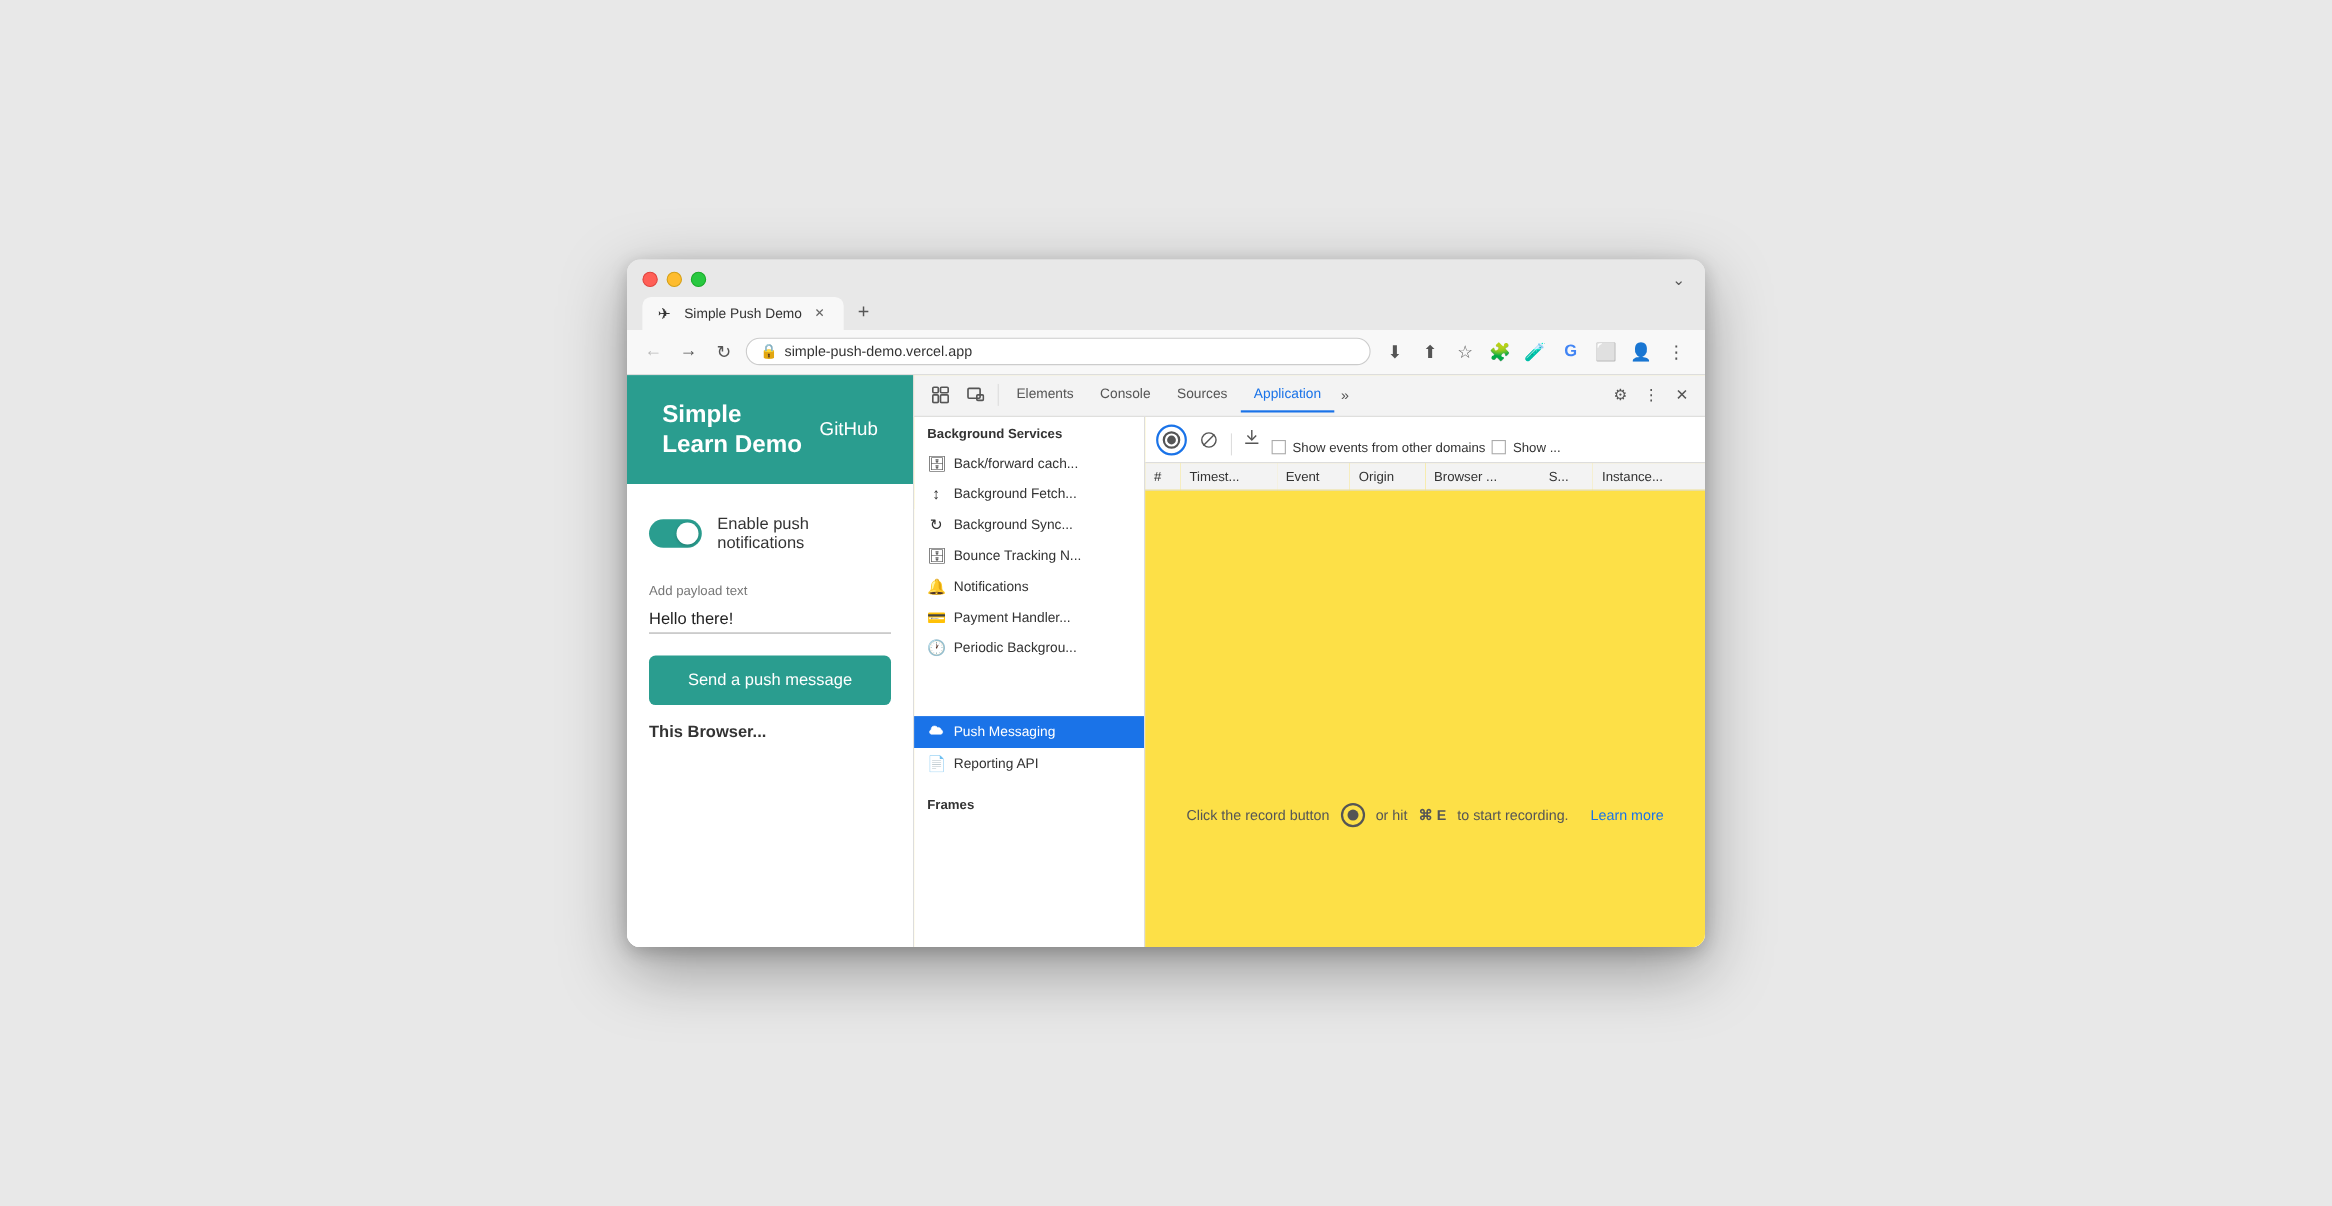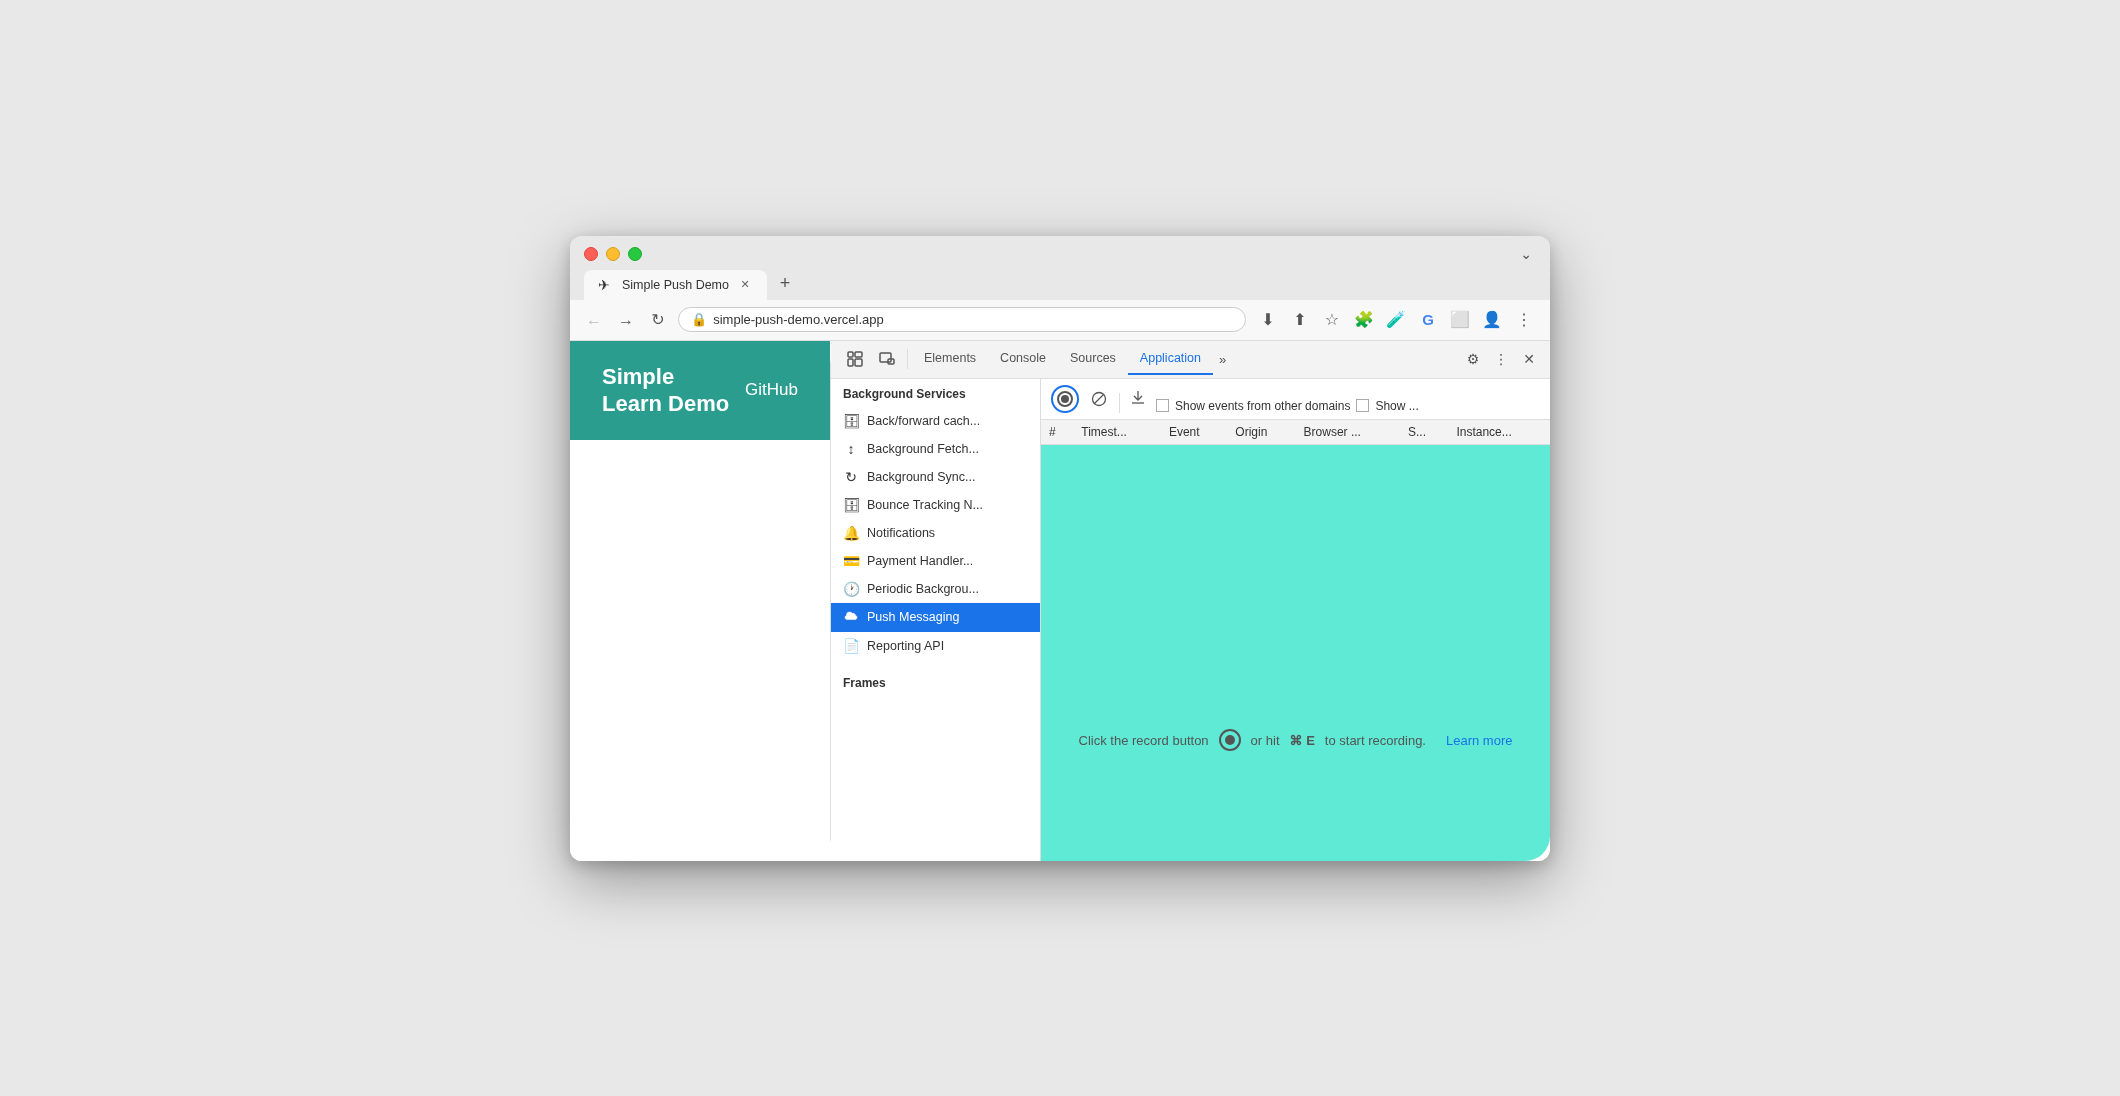--- a/index.html
+++ b/index.html
@@ -278,26 +278,25 @@
 
     .this-browser-label {
       font-size: 15px;
       font-weight: 600;
       color: #333;
     }
 
     
     .devtools-panel {
       flex: 1;
-      background: #5eead4;
+      background: #fde047;
       border-left: 1px solid #ddd;
       display: flex;
       flex-direction: column;
       font-size: 12.5px;
-      border-radius: 25px;
     }
 
     .devtools-tabs {
       display: flex;
       align-items: center;
       border-bottom: 1px solid #ddd;
       background: #f3f3f3;
       padding: 0 8px;
       gap: 0;
       height: 38px;
@@ -388,20 +387,21 @@
       align-items: center;
       gap: 8px;
       padding: 6px 12px;
       font-size: 12.5px;
       color: #333;
       cursor: pointer;
     }
     .sidebar-item.active {
       background: #1a73e8;
       color: #fff;
+      margin-top: 48px;
     }
 
     .sidebar-item-icon {
       font-size: 14px;
       width: 16px;
       text-align: center;
     }
 
     
     .devtools-main {
@@ -600,20 +600,32 @@
 
   <div class="browser-content">
 
     <div class="website-panel">
       <div class="site-header">
         <div>
           <div class="site-title">Simple</div>
           <div class="site-title">Learn Demo</div>
         </div>
         <a class="site-github">GitHub</a>
+      </div>
+      <div class="site-body">
+        <div class="toggle-row">
+          <div class="toggle-switch"></div>
+          <span class="toggle-label">Enable push notifications</span>
+        </div>
+        <div class="payload-section">
+          <div class="payload-label">Add payload text</div>
+          <input class="payload-input" type="text" value="Hello there!" style="">
+        </div>
+        <button class="send-btn">Send a push message</button>
+        <div class="this-browser-label">This Browser...</div>
       </div>
     </div>
 
     <div class="devtools-panel">
 
       <div class="devtools-tabs">
         <div class="devtools-tab-icon">
           <svg width="16" height="16" viewBox="0 0 16 16" fill="none" xmlns="http://www.w3.org/2000/svg">
             <rect x="1" y="1" width="5" height="5" rx="1" stroke="#555" stroke-width="1.5" fill="none"></rect>
             <rect x="1" y="8" width="5" height="7" rx="1" stroke="#555" stroke-width="1.5" fill="none"></rect>

